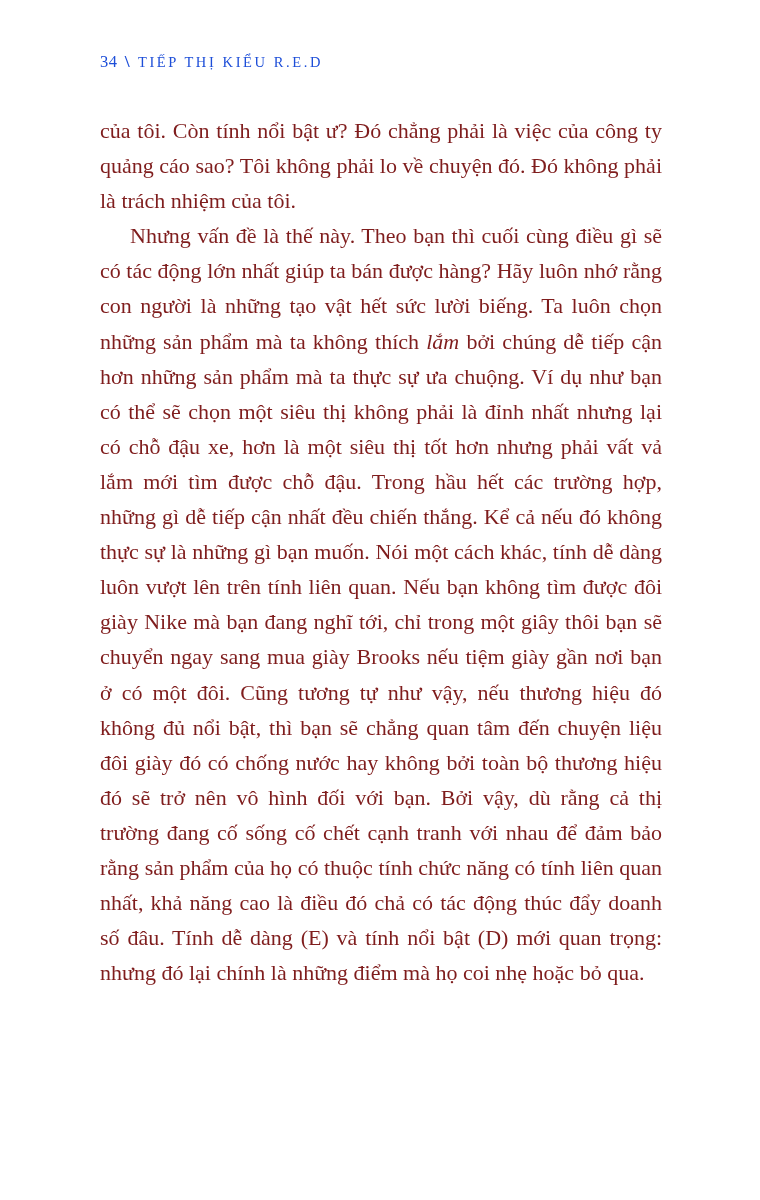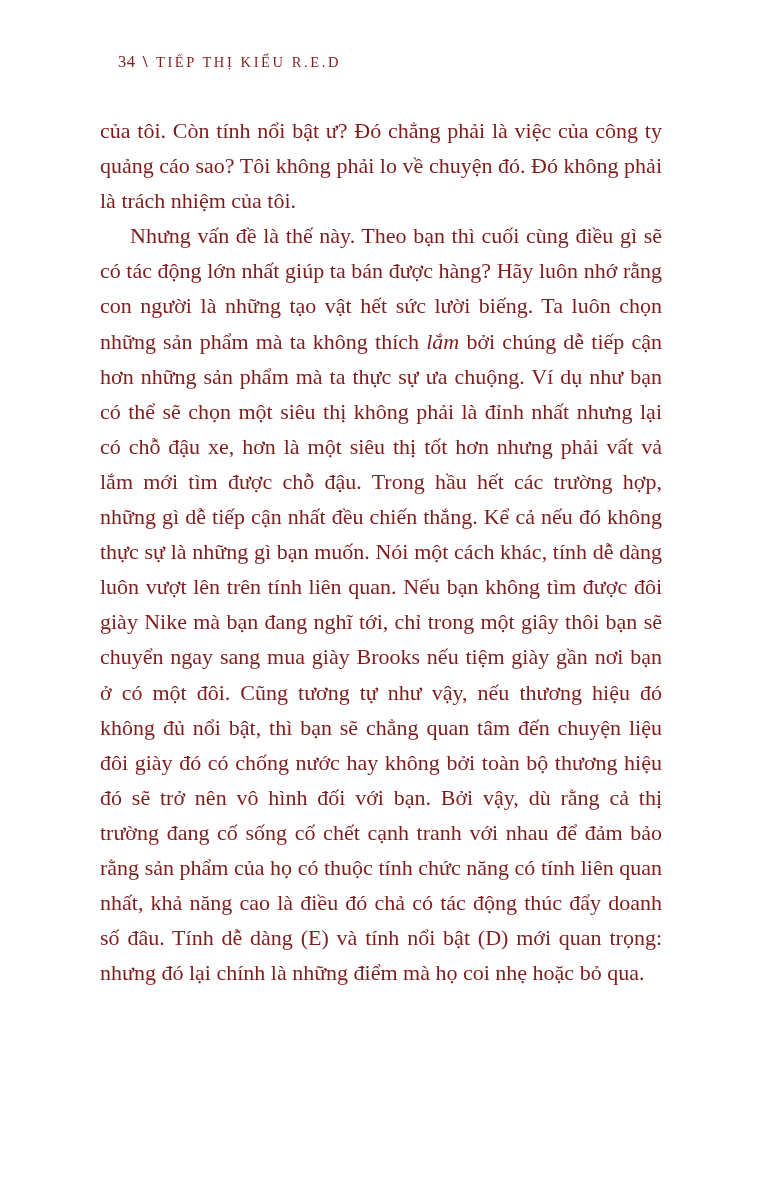--- a/index.html
+++ b/index.html
@@ -13,24 +13,24 @@
     width: 760px;
     height: 1200px;
     background: #ffffff;
     font-family: "Liberation Serif", "DejaVu Serif", serif;
     color: #1b1b1b;
     overflow: hidden;
   }
   .running-header {
     position: absolute;
     top: 52px;
-    left: 118px;
+    left: 100px;
     width: 562px;
     font-size: 16px;
-    color: #7f1d1d;
+    color: #1d4ed8;
     white-space: nowrap;
   }
   .page-number {
     font-size: 16.5px;
     letter-spacing: 0.5px;
   }
   .header-separator {
     display: inline-block;
     margin: 0 9px 0 7px;
     font-weight: bold;

